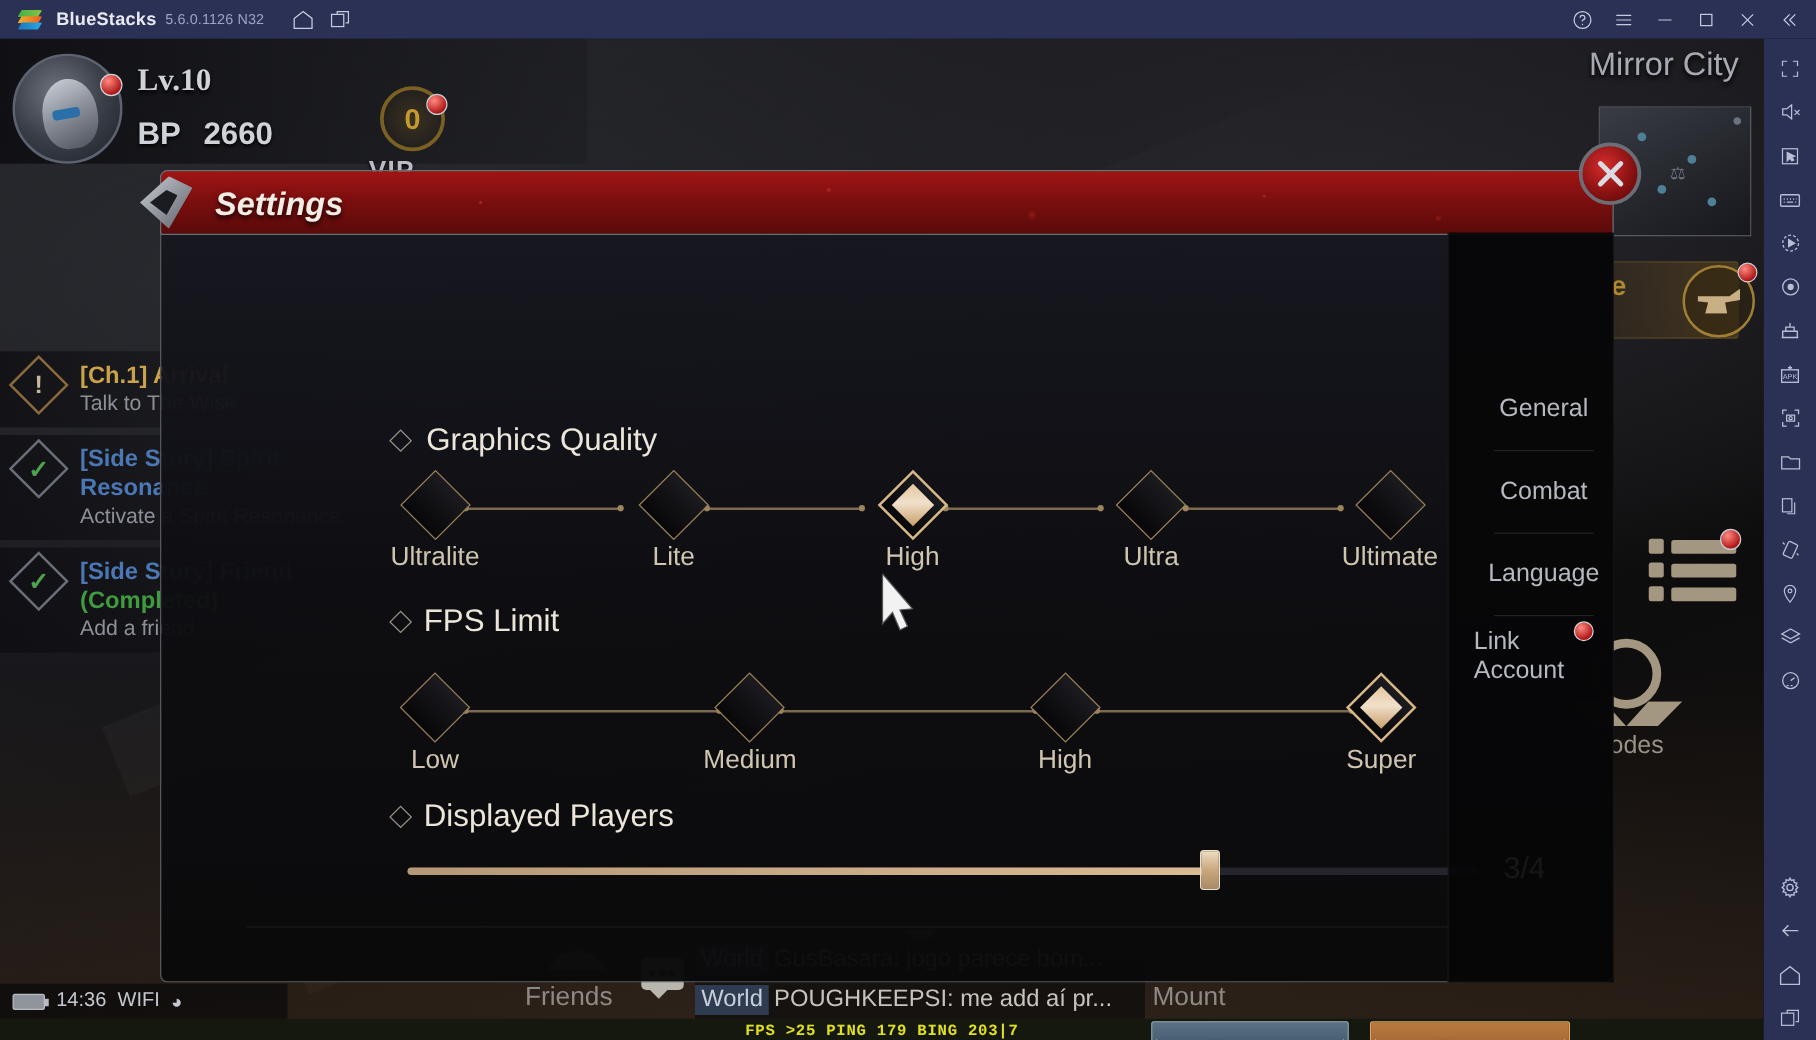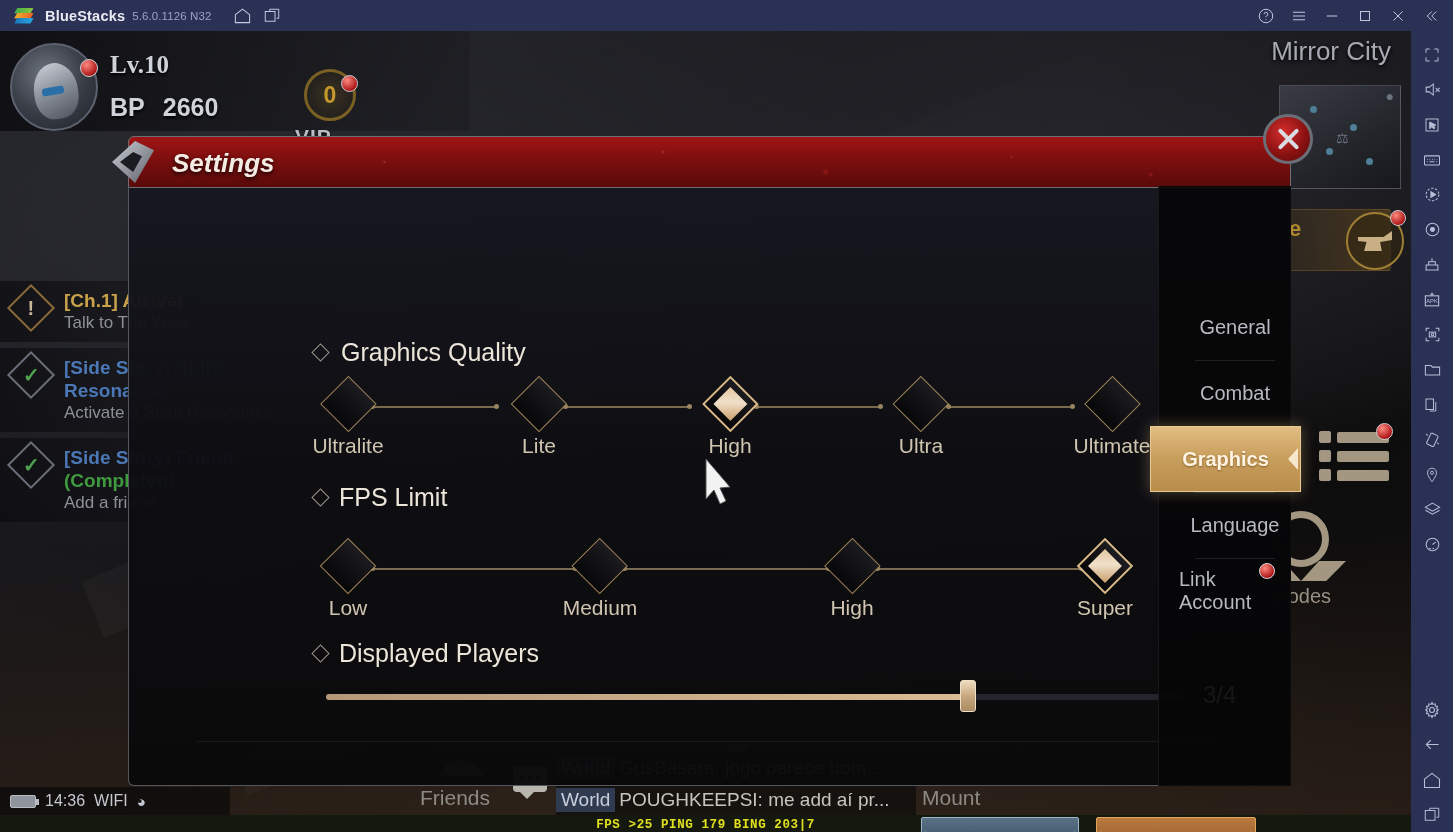--- a/index.html
+++ b/index.html
@@ -570,23 +570,20 @@
       </div>
       <div class="dp-val">3/4</div>
 
       <div class="tabs">
         <div class="tab">
             <span>General</span>
           </div>
         <div class="tab">
             <span>Combat</span>
           </div>
-        <div class="tab active">
-            <span>Graphics</span>
-          </div>
         <div class="tab">
             <span>Language</span>
           </div>
         <div class="tab">
           <span>Link Account</span>
           <span class="tab-badge"></span>
         </div>
       </div>
 
       <div class="btn btn-reset">

